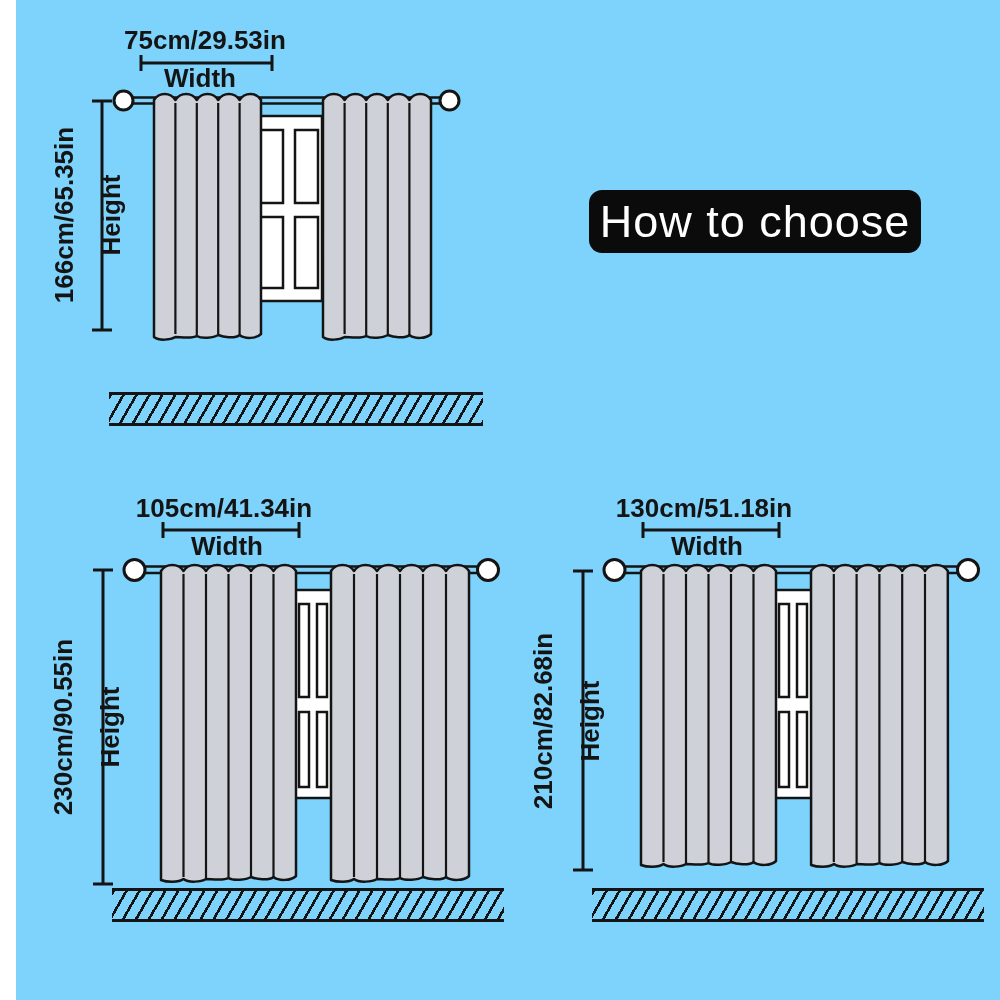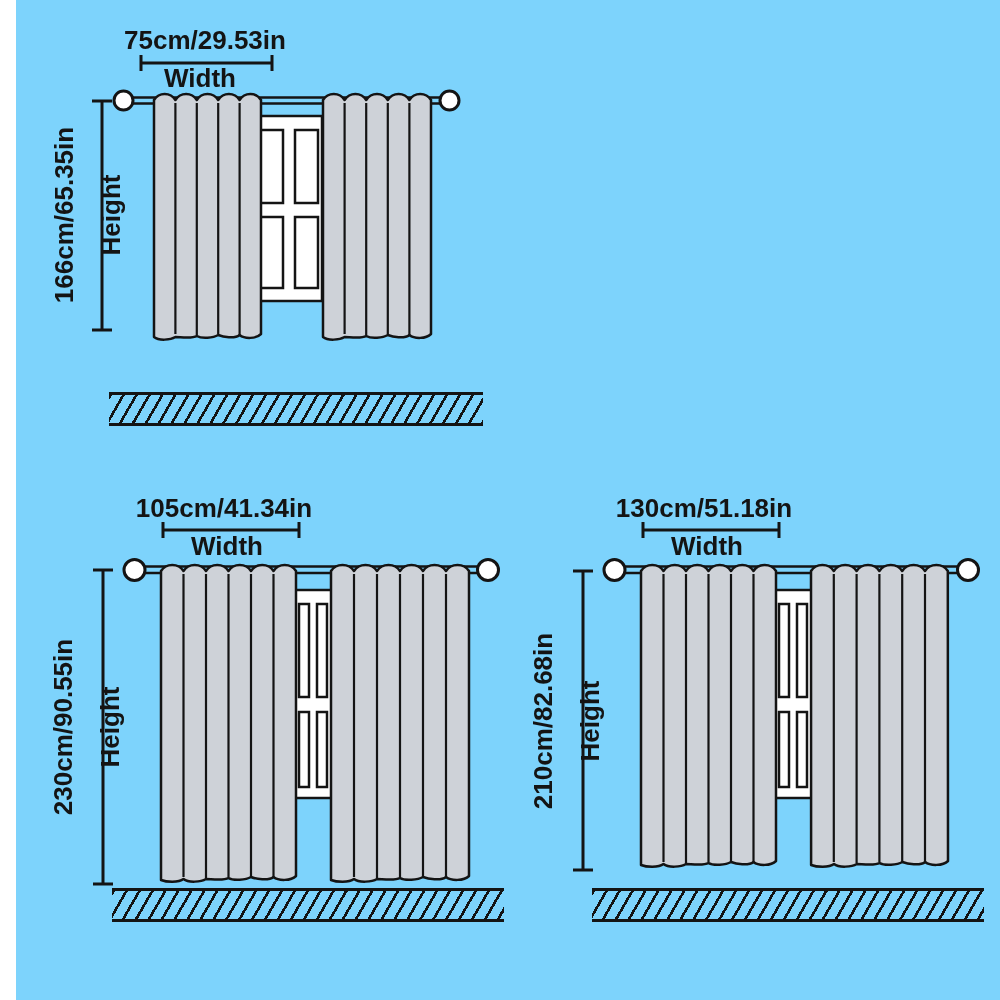--- a/index.html
+++ b/index.html
@@ -131,14 +131,17 @@
       <path d="M817.8,574 V862 M840.6,574 V863 M863.4,574 V862 M886.2,574 V863 M909,574 V862" stroke="#141414" stroke-width="2.2" fill="none"></path>
       <text class="dim-value" x="688" y="517" text-anchor="middle">130cm/51.18in</text>
       <path d="M627,522 V538 M627,530 H763 M763,522 V538" stroke="#141414" stroke-width="3" fill="none"></path>
       <text class="dim-word" x="691" y="555" text-anchor="middle">Width</text>
       <path d="M557,571 H577 M567,571 V870 M557,870 H577" stroke="#141414" stroke-width="3" fill="none"></path>
       <text class="dim-value" x="536" y="721" text-anchor="middle" transform="rotate(-90 536 721)">210cm/82.68in</text>
       <text class="dim-word" x="583" y="721" text-anchor="middle" transform="rotate(-90 583 721)">Height</text>
     </g>
   </svg>
 
+  <div class="banner">
+    <span>How to choose</span>
+  </div>
 
 </div>
 
 </body></html>

